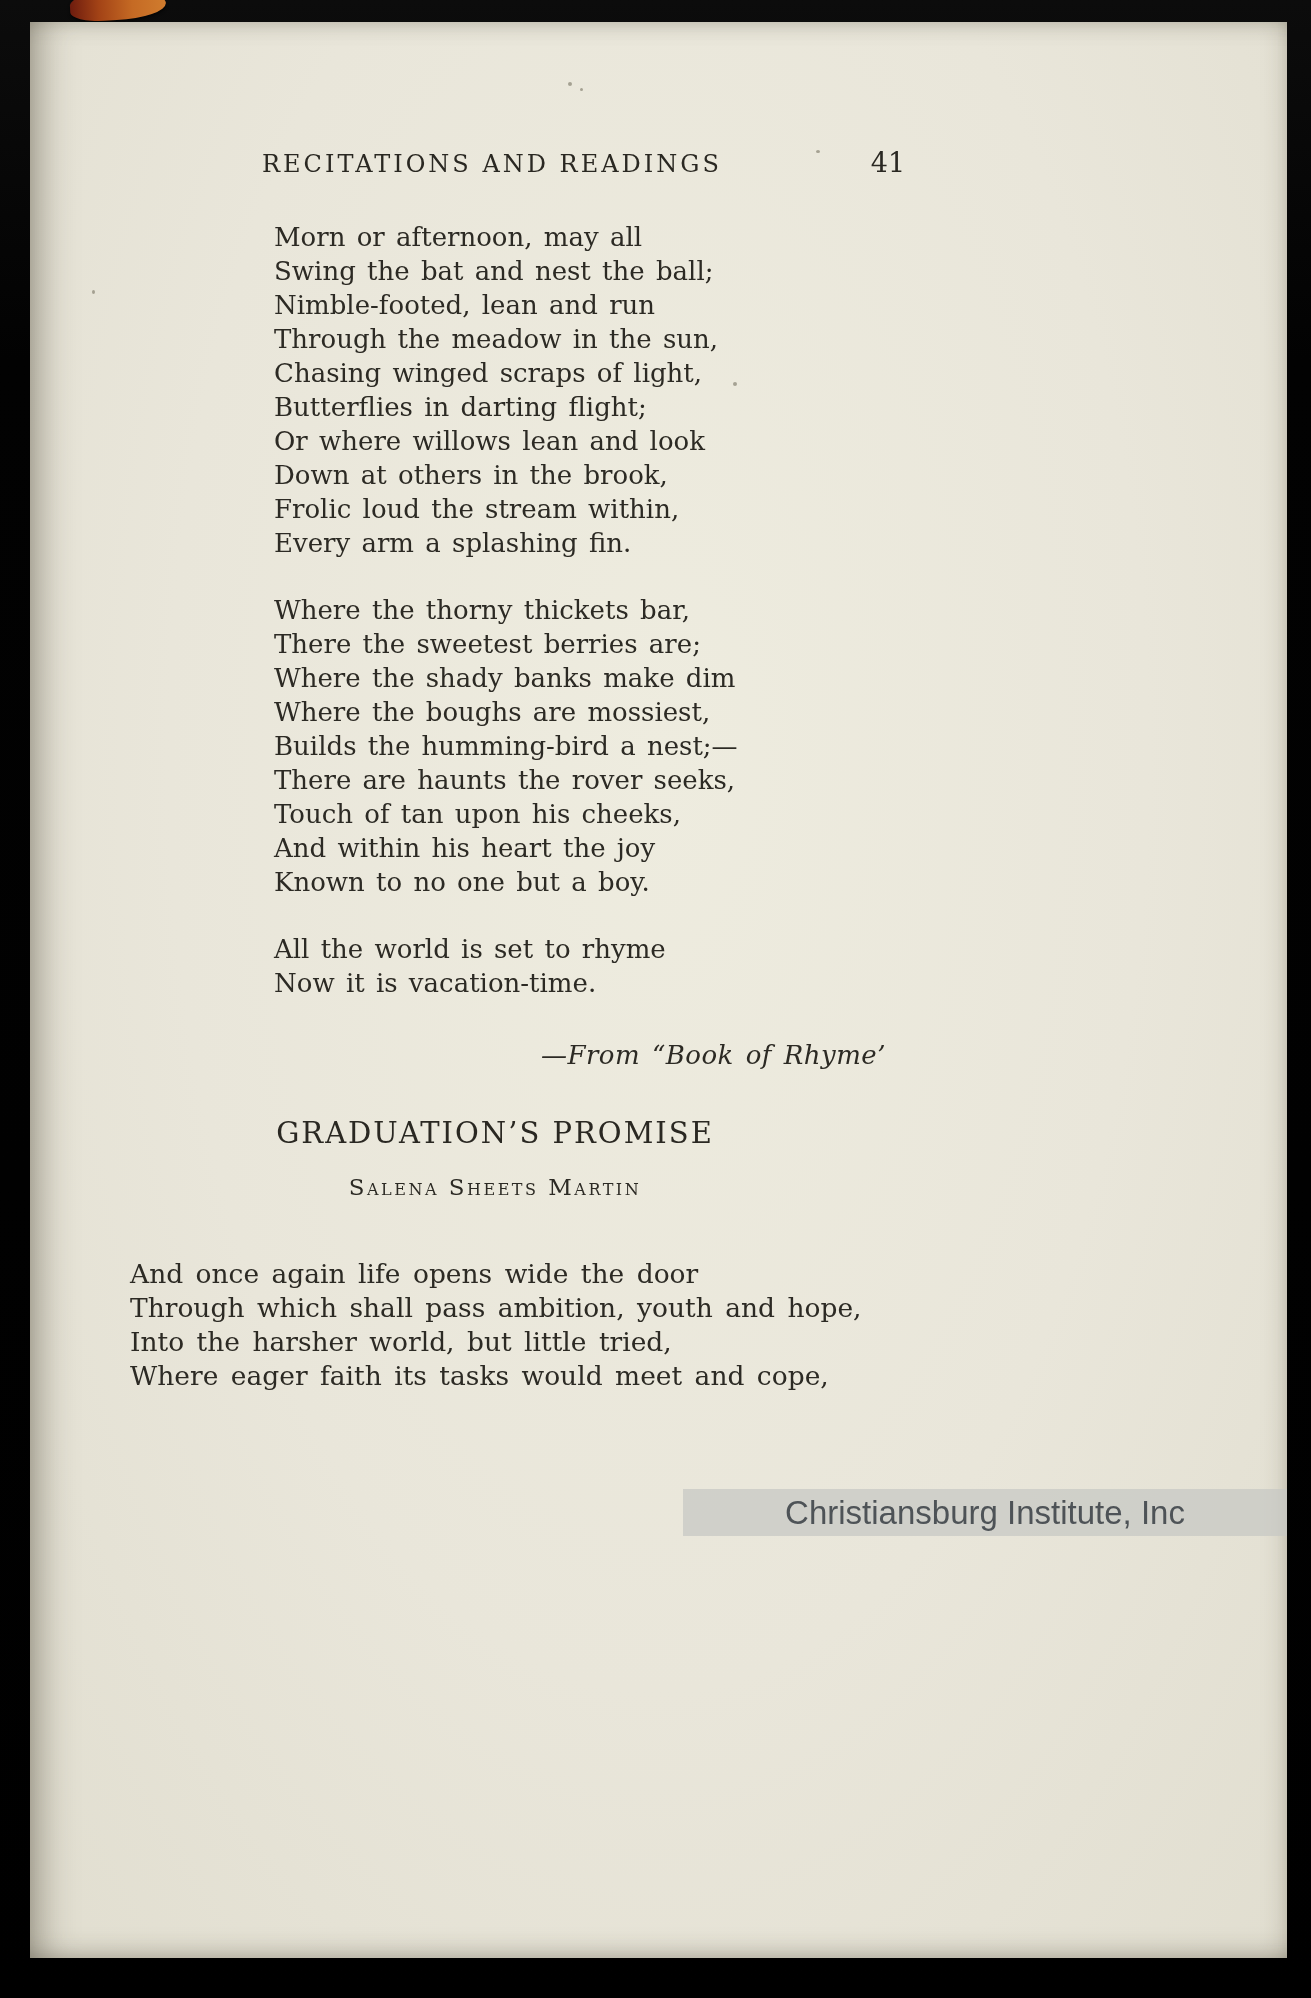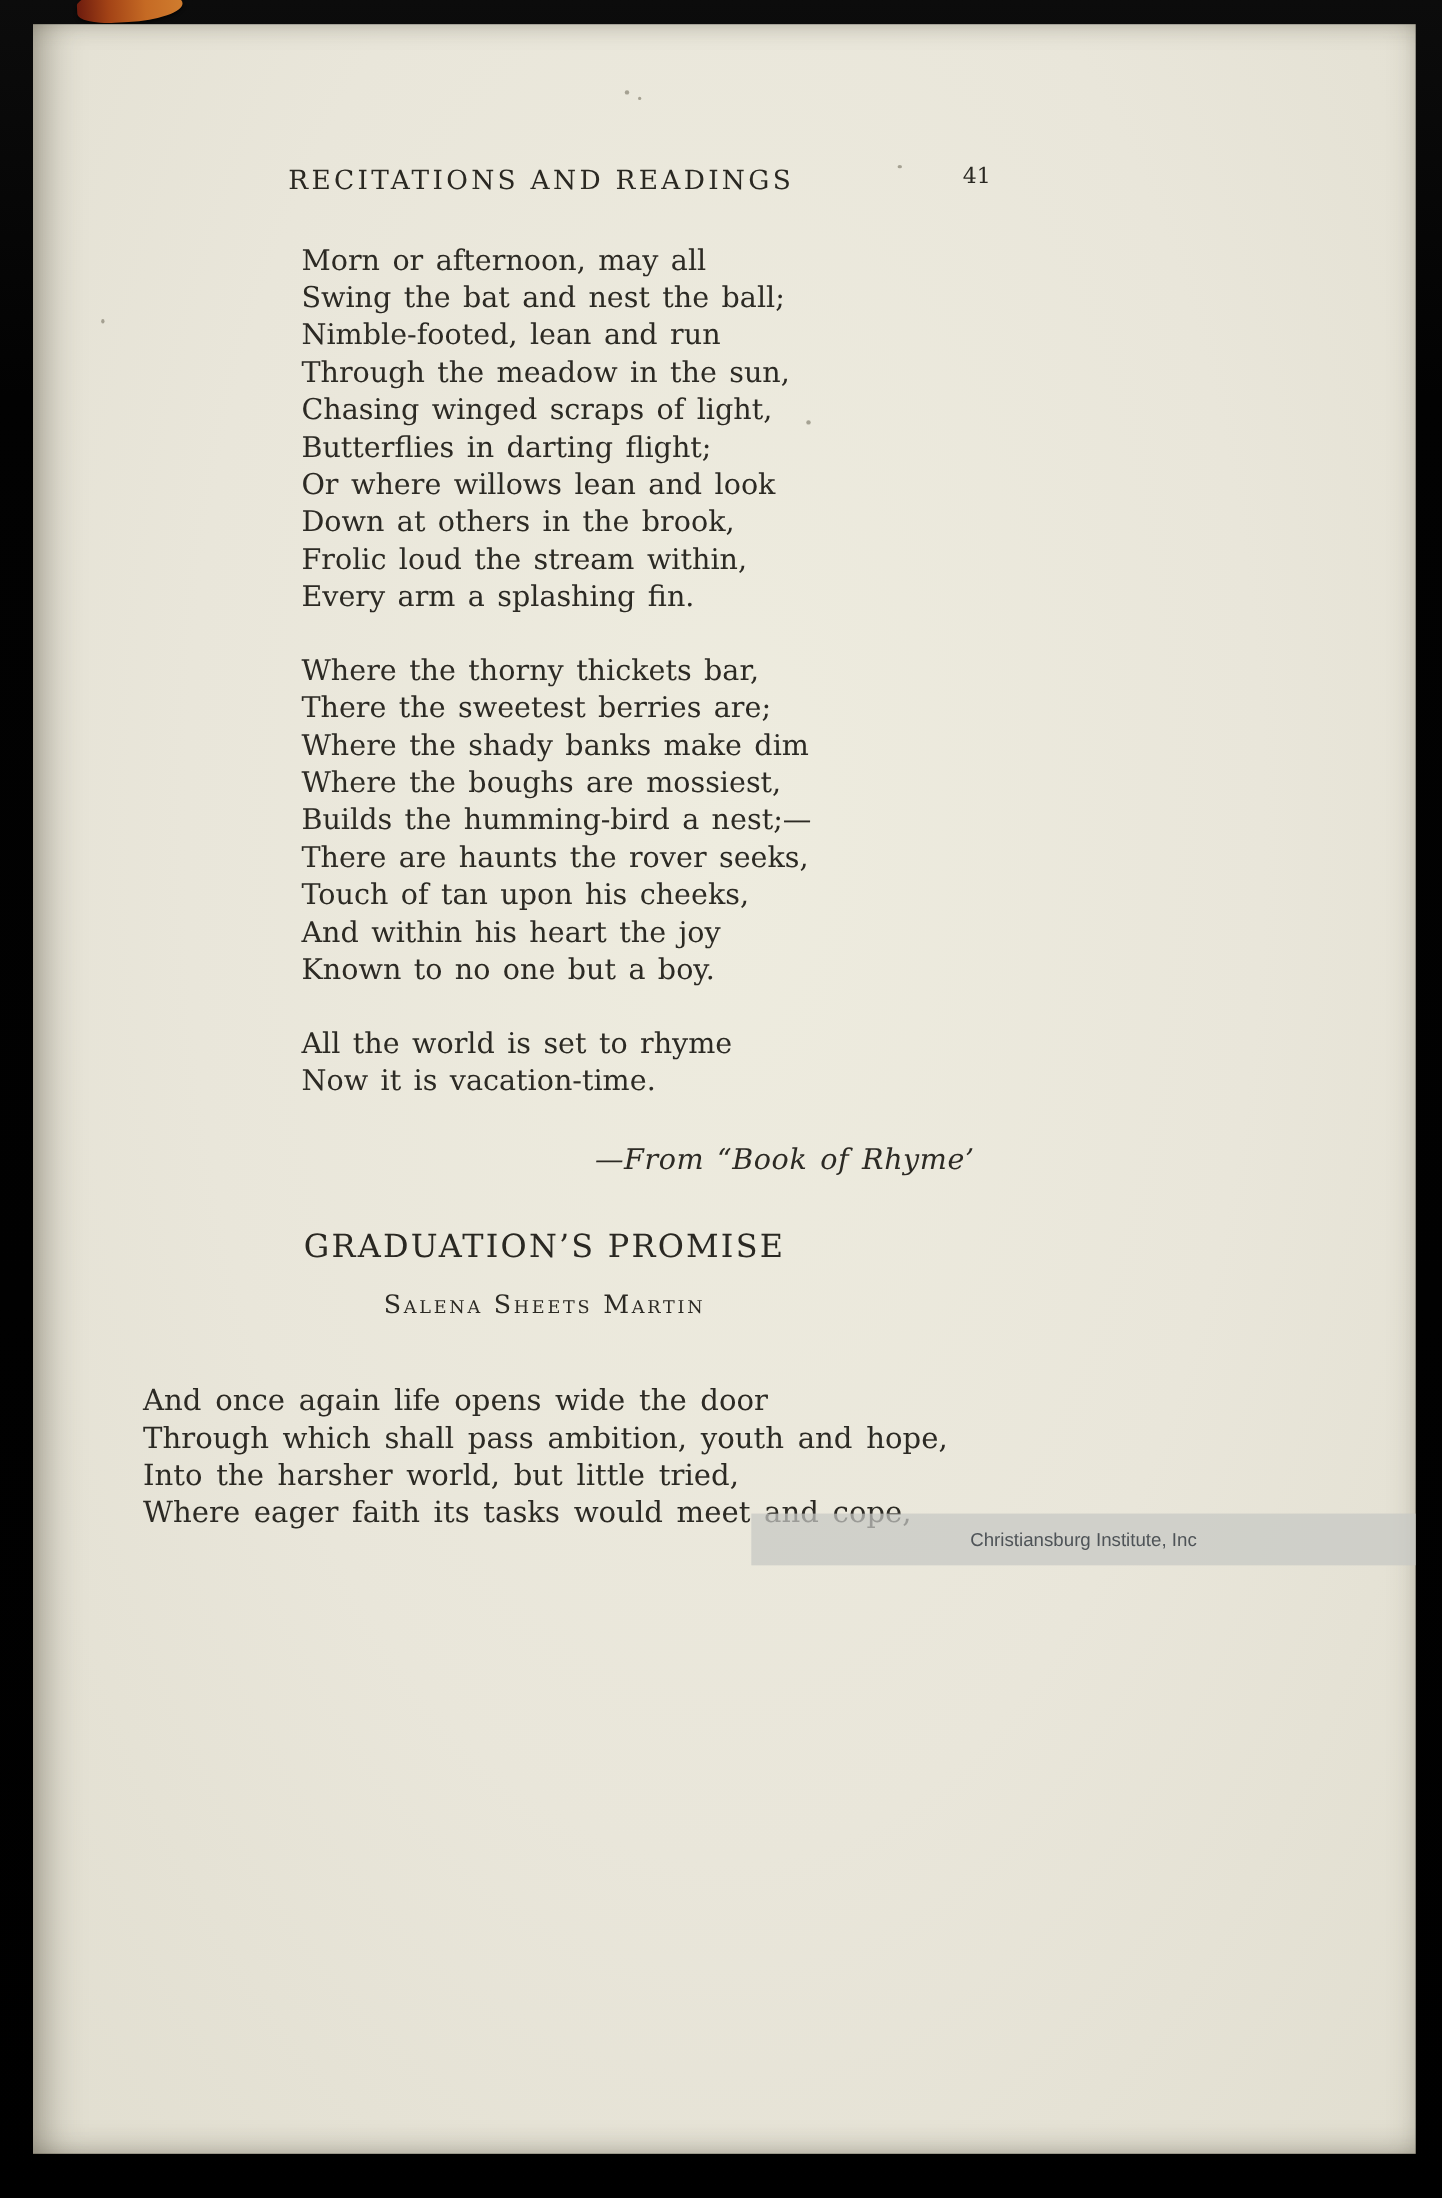--- a/index.html
+++ b/index.html
@@ -31,21 +31,21 @@
     color:#2c2a24;
     padding-left:39px;
   }
   .running-title {
     position:absolute; left:232px; top:128px; width:456px;
     text-align:center; font-size:24px; letter-spacing:3px;
     color:#2a2822; white-space:nowrap;
   }
   .page-number {
     position:absolute; left:828px; top:125px; width:60px;
-    text-align:center; font-size:20px; color:#2a2822;
+    text-align:center; font-size:27px; color:#2a2822;
   }
   .poem-block-1 { position:absolute; left:196px; top:198px; width:720px; }
   .stanza { margin-bottom:33px;margin-left:48px; }
   .poem-line {
     font-size:26px; line-height:34px; word-spacing:3px;
     white-space:nowrap; color:#2c2a24;
   }
   .poem-attribution {
     position:absolute; left:196px; top:1018px; width:660px;
     text-align:right; font-style:italic; font-size:26px;
@@ -57,25 +57,25 @@
     letter-spacing:2px; color:#2a2822; white-space:nowrap;
   }
   .poem-author-2 {
     position:absolute; left:100px; top:1152px; width:730px;
     text-align:center; font-size:23px; font-variant:small-caps;
     letter-spacing:2.5px; color:#2c2a24; white-space:nowrap;
   }
   .poem-block-2 { position:absolute; left:100px; top:1199px; width:900px;margin-top:36px; }
   .poem-block-2 .poem-line { font-size:26.5px; word-spacing:4px; }
   .watermark {
-    position:absolute; left:683px; top:1376px; width:604px; height:47px;
+    position:absolute; left:683px; top:1489px; width:604px; height:47px;
     background:rgba(198,199,195,.72);
     color:#4e5357;
     font-family:"Liberation Sans","DejaVu Sans",sans-serif;
-    font-size:17px;
+    font-size:33px;
     display:flex; align-items:center; justify-content:center;
   }
   .speck {
     position:absolute; border-radius:50%;
     background:#8d8a7a; opacity:.75;
   }
   .speck.s1 { left:568px; top:82px;  width:4px; height:4px; }
   .speck.s2 { left:580px; top:88px;  width:3px; height:3px; }
   .speck.s3 { left:733px; top:382px; width:4px; height:4px; }
   .speck.s4 { left:92px;  top:290px; width:3px; height:4px; }

